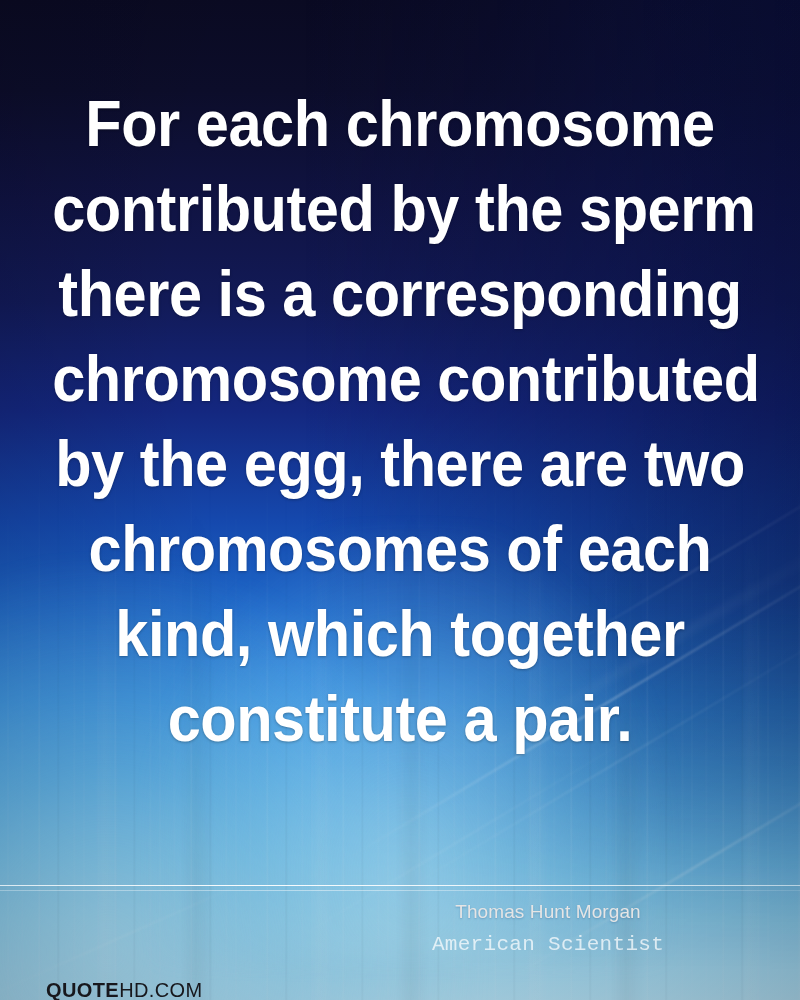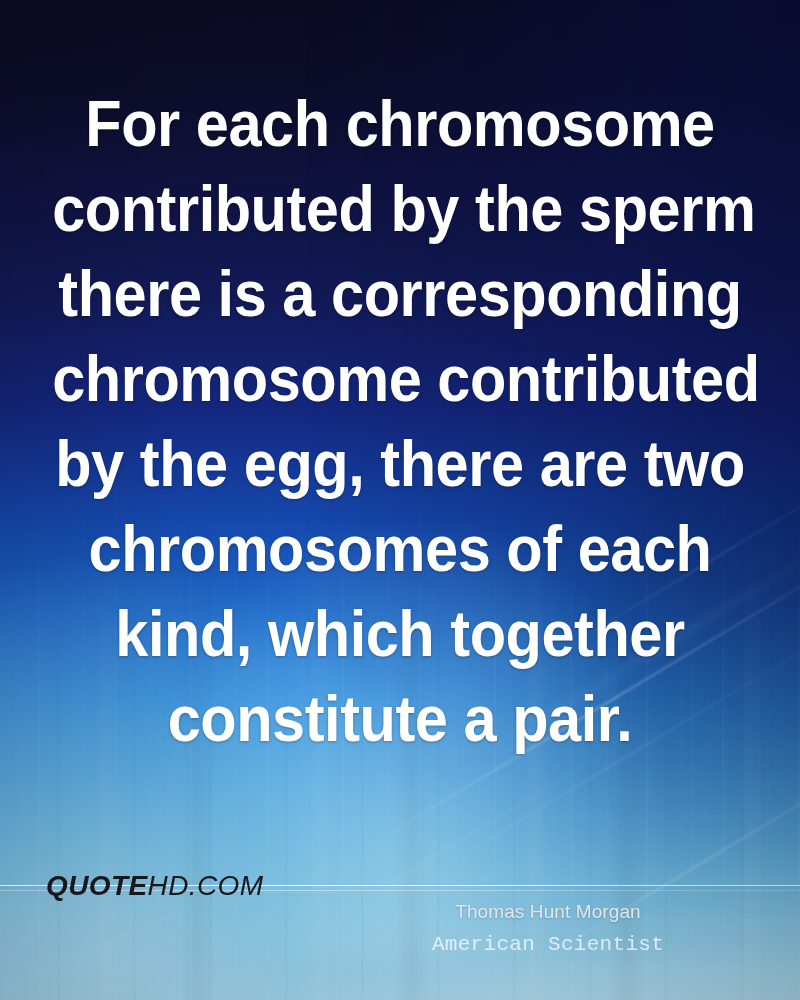--- a/index.html
+++ b/index.html
@@ -187,28 +187,27 @@
     height: 1px;
     background: linear-gradient(to right,
       rgba(255,255,255,0.30) 0%,
       rgba(255,255,255,0.45) 40%,
       rgba(255,255,255,0.12) 100%);
   }
 
   .logo {
     position: absolute;
     left: 46px;
-    top: 872px;
+    top: 980px;
     font-family: "Liberation Sans", sans-serif;
-    font-size: 28px;
+    font-size: 20px;
     color: #17171c;
     letter-spacing: 0.4px;
     line-height: 1;
     white-space: nowrap;
-    font-style: italic;
   }
   .logo .lg-bold { font-weight: bold; }
   .logo .lg-light { font-weight: normal; }
 
   .attribution {
     position: absolute;
     right: 42px;
     top: 895px;
     text-align: center;
     width: 420px;

